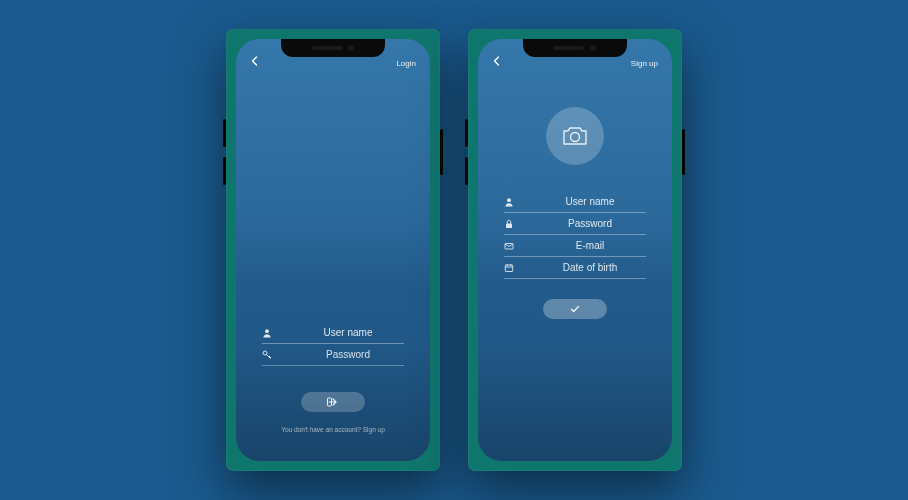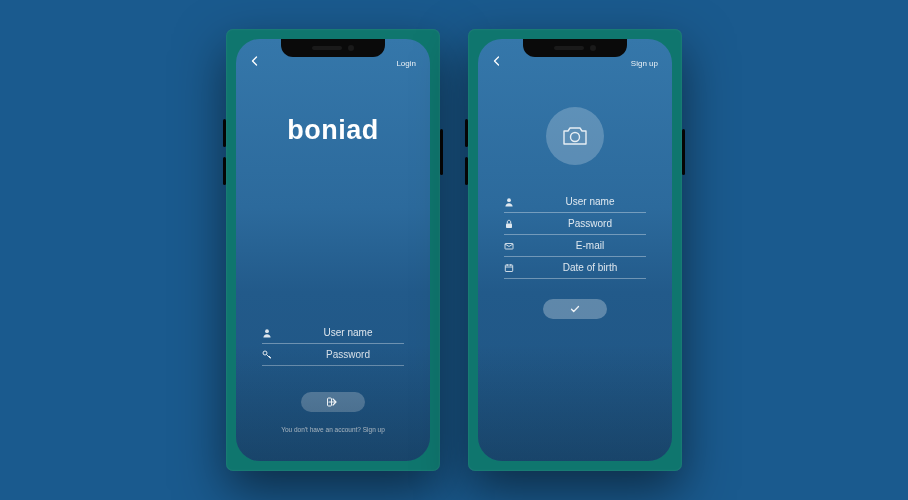--- a/index.html
+++ b/index.html
@@ -193,21 +193,20 @@
     <div class="topbar">
       <div class="back">
         <svg width="10" height="10" viewBox="0 0 10 10">
             <path d="M6.5 1 L2.5 5 L6.5 9" stroke="#fff" stroke-width="1.3" fill="none" stroke-linecap="round" stroke-linejoin="round"></path>
           </svg>
       </div>
       <div class="header-link">Login</div>
     </div>
 
     <div class="content">
-      <div class="logo">boniad</div>
 
       <div class="spacer"></div>
 
       <div class="fields">
         <div class="field">
           <span class="icon">
             <svg width="10" height="10" viewBox="0 0 10 10" fill="#fff">
                 <circle cx="5" cy="3.2" r="1.9"></circle>
                 <path d="M1.4 9.5c0-2 1.6-3.3 3.6-3.3s3.6 1.3 3.6 3.3z"></path>
               </svg>

